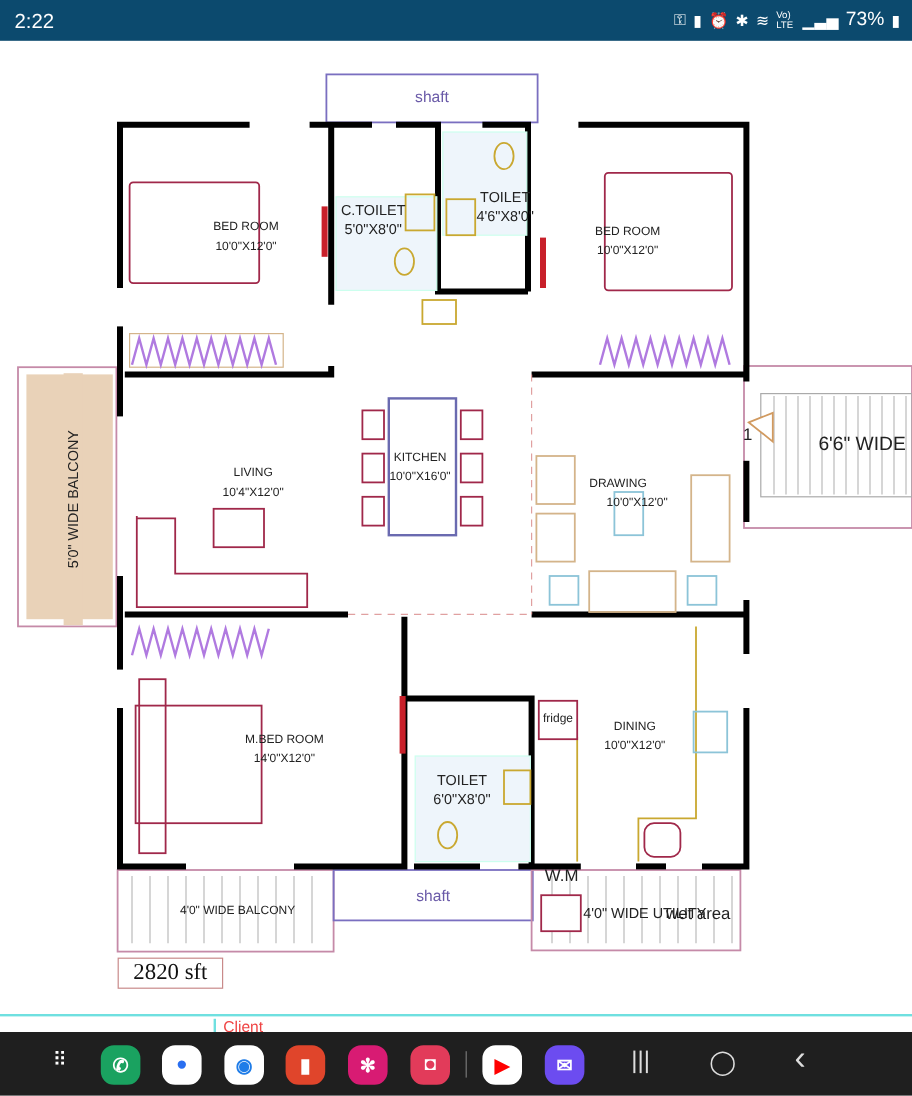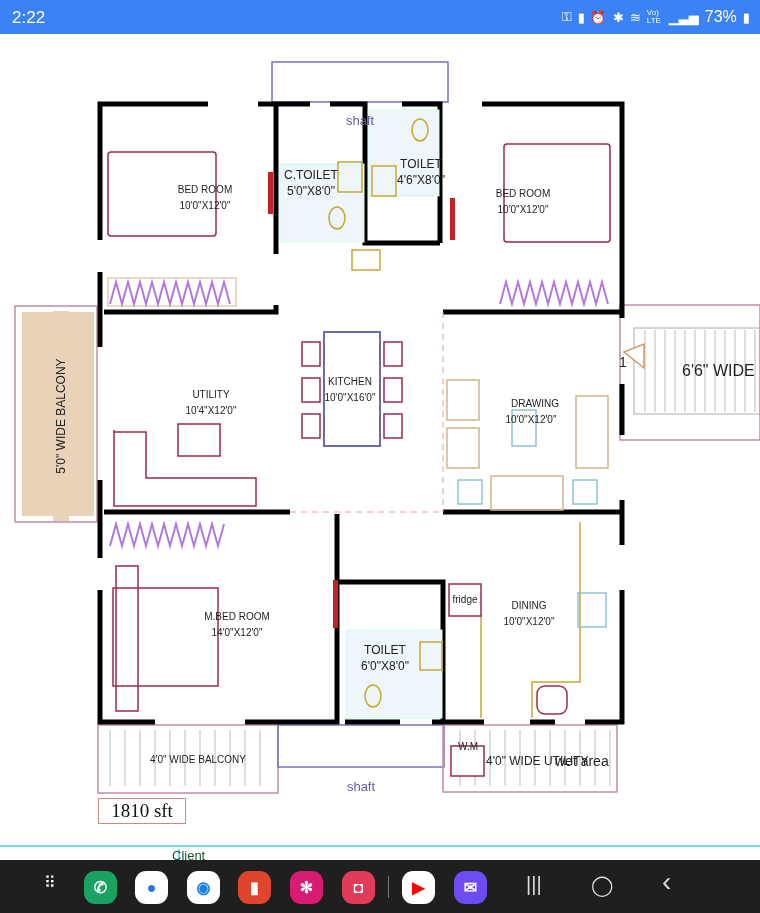--- a/index.html
+++ b/index.html
@@ -1,28 +1,28 @@
 <!DOCTYPE html>
 <html><head>
 <meta charset="utf-8">
 <style>
   html,body{margin:0;padding:0;}
   body{width:760px;height:913px;position:relative;overflow:hidden;background:#fff;font-family:"Liberation Sans",sans-serif;}
-  .status{position:absolute;left:0;top:0;width:760px;height:34px;background:#3b82f6;color:#fff;}
+  .status{position:absolute;left:0;top:0;width:760px;height:34px;background:#0c4a6e;color:#fff;}
   .status .time{position:absolute;left:12px;top:8px;font-size:17px;}
   .status .icons{position:absolute;right:10px;top:8px;font-size:16px;display:flex;gap:6px;align-items:center;}
   .status .ic{font-size:13px;}
   .plan{position:absolute;left:0;top:34px;width:760px;height:822px;}
   .lbl{position:absolute;font-size:10px;color:#222;text-align:center;line-height:16px;white-space:nowrap;}
   .lbl.small{font-size:12px;}
-  .shaftlbl{color:#6a5aa8;font-size:13px;margin-top:40px;}
+  .shaftlbl{color:#6a5aa8;font-size:13px;}
   .sft{position:absolute;left:98px;top:798px;width:86px;height:24px;border:1px solid #c98a8a;font-family:"Liberation Serif",serif;font-size:19px;text-align:center;line-height:24px;color:#111;}
   .clientbar{position:absolute;left:0;top:845px;width:760px;height:14px;border-top:2px solid #6fe0e0;}
   .clientbar .sep{position:absolute;left:178px;top:2px;width:2px;height:14px;background:#6fe0e0;}
-  .clientbar span{position:absolute;left:172px;top:1px;font-size:13px;color:#14532d;}
+  .clientbar span{position:absolute;left:186px;top:1px;font-size:13px;color:#ef4444;}
   .nav{position:absolute;left:0;top:860px;width:760px;height:53px;background:#1f1f1f;}
   .app{position:absolute;top:11px;width:33px;height:33px;border-radius:11px;display:flex;align-items:center;justify-content:center;color:#fff;font-size:16px;font-weight:bold;}
   .navbtn{position:absolute;top:13px;color:#ddd;font-size:20px;}
 </style>
 </head>
 <body>
 
 <div class="status">
   <span class="time">2:22</span>
   <div class="icons">
@@ -187,44 +187,44 @@
 
   <div class="lbl shaftlbl" style="left:272px;top:39px;width:176px">shaft</div>
   <div class="lbl" style="left:150px;top:148px;width:110px">BED ROOM</div>
   <div class="lbl" style="left:150px;top:164px;width:110px">10'0"X12'0"</div>
   <div class="lbl small" style="left:276px;top:133px;width:70px">C.TOILET</div>
   <div class="lbl small" style="left:276px;top:149px;width:70px">5'0"X8'0"</div>
   <div class="lbl small" style="left:386px;top:122px;width:70px">TOILET</div>
   <div class="lbl small" style="left:386px;top:138px;width:70px">4'6"X8'0"</div>
   <div class="lbl" style="left:468px;top:152px;width:110px">BED ROOM</div>
   <div class="lbl" style="left:468px;top:168px;width:110px">10'0"X12'0"</div>
-  <div class="lbl" style="left:156px;top:353px;width:110px">UTILITY</div>
+  <div class="lbl" style="left:156px;top:353px;width:110px">LIVING</div>
   <div class="lbl" style="left:156px;top:369px;width:110px">10'4"X12'0"</div>
   <div class="lbl" style="left:300px;top:340px;width:100px">KITCHEN</div>
   <div class="lbl" style="left:300px;top:356px;width:100px">10'0"X16'0"</div>
-  <div class="lbl" style="left:480px;top:362px;width:110px">DRAWING</div>
+  <div class="lbl" style="left:460px;top:362px;width:110px">DRAWING</div>
   <div class="lbl" style="left:476px;top:378px;width:110px">10'0"X12'0"</div>
   <div class="lbl" style="left:182px;top:575px;width:110px">M.BED ROOM</div>
   <div class="lbl" style="left:182px;top:591px;width:110px">14'0"X12'0"</div>
   <div class="lbl small" style="left:350px;top:608px;width:70px">TOILET</div>
   <div class="lbl small" style="left:350px;top:624px;width:70px">6'0"X8'0"</div>
   <div class="lbl" style="left:474px;top:564px;width:110px">DINING</div>
   <div class="lbl" style="left:474px;top:580px;width:110px">10'0"X12'0"</div>
   <div class="lbl small" style="left:-44px;top:374px;width:210px;transform:rotate(-90deg);background:#e9d2b8">5'0" WIDE BALCONY</div>
   <div class="lbl" style="left:682px;top:329px;font-size:16px">6'6" WIDE</div>
   <div class="lbl" style="left:598px;top:320px;width:50px;font-size:14px">1</div>
   <div class="lbl" style="left:100px;top:718px;width:196px">4'0" WIDE BALCONY</div>
   <div class="lbl shaftlbl" style="left:278px;top:705px;width:166px">shaft</div>
   <div class="lbl small" style="left:486px;top:719px;width:100px">4'0" WIDE UTILITY</div>
-  <div class="lbl" style="left:452px;top:705px;width:32px;font-size:10px">W.M</div>
+  <div class="lbl" style="left:452px;top:687px;width:32px;font-size:14px">W.M</div>
   <div class="lbl" style="left:555px;top:719px;width:46px;font-size:14px">wet area</div>
   <div class="lbl" style="left:449px;top:558px;width:32px;font-size:10px;font-family:Liberation Sans, sans-serif">fridge</div>
 </div>
 
-<div class="sft">1810 sft</div>
+<div class="sft">2820 sft</div>
 
 <div class="clientbar">
   <div class="sep"></div>
   <span>Client</span>
 </div>
 
 <div class="nav">
   <span class="navbtn" style="left:44px;font-size:16px;color:#fff">⠿</span>
   <div class="app" style="left:84px;background:#1aa260">
       <span>✆</span>

